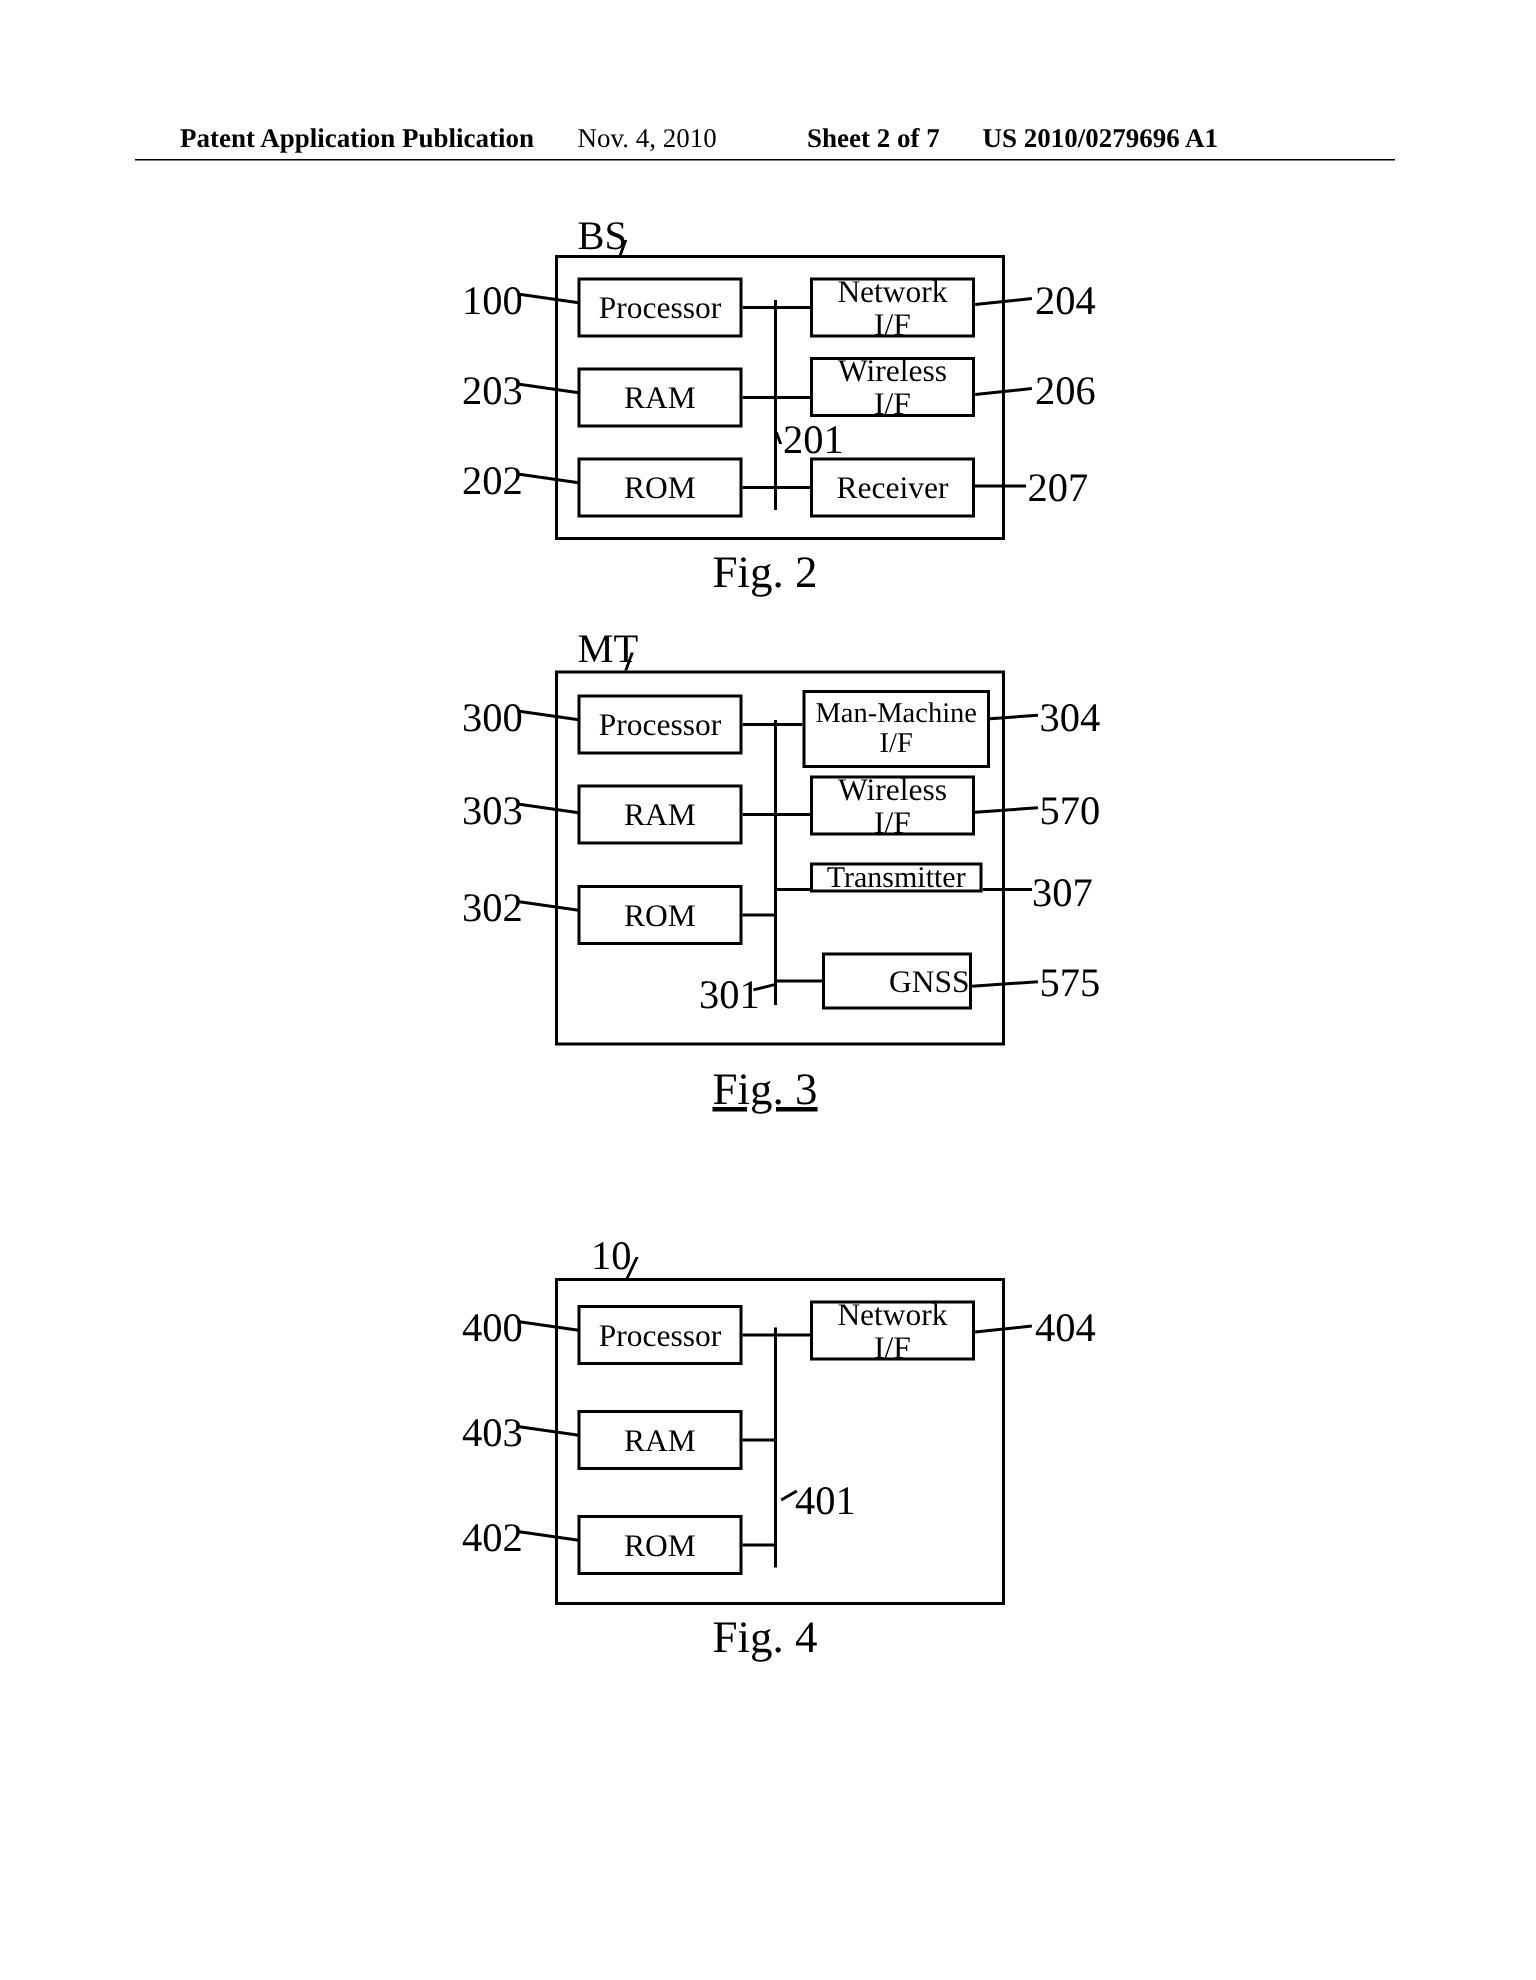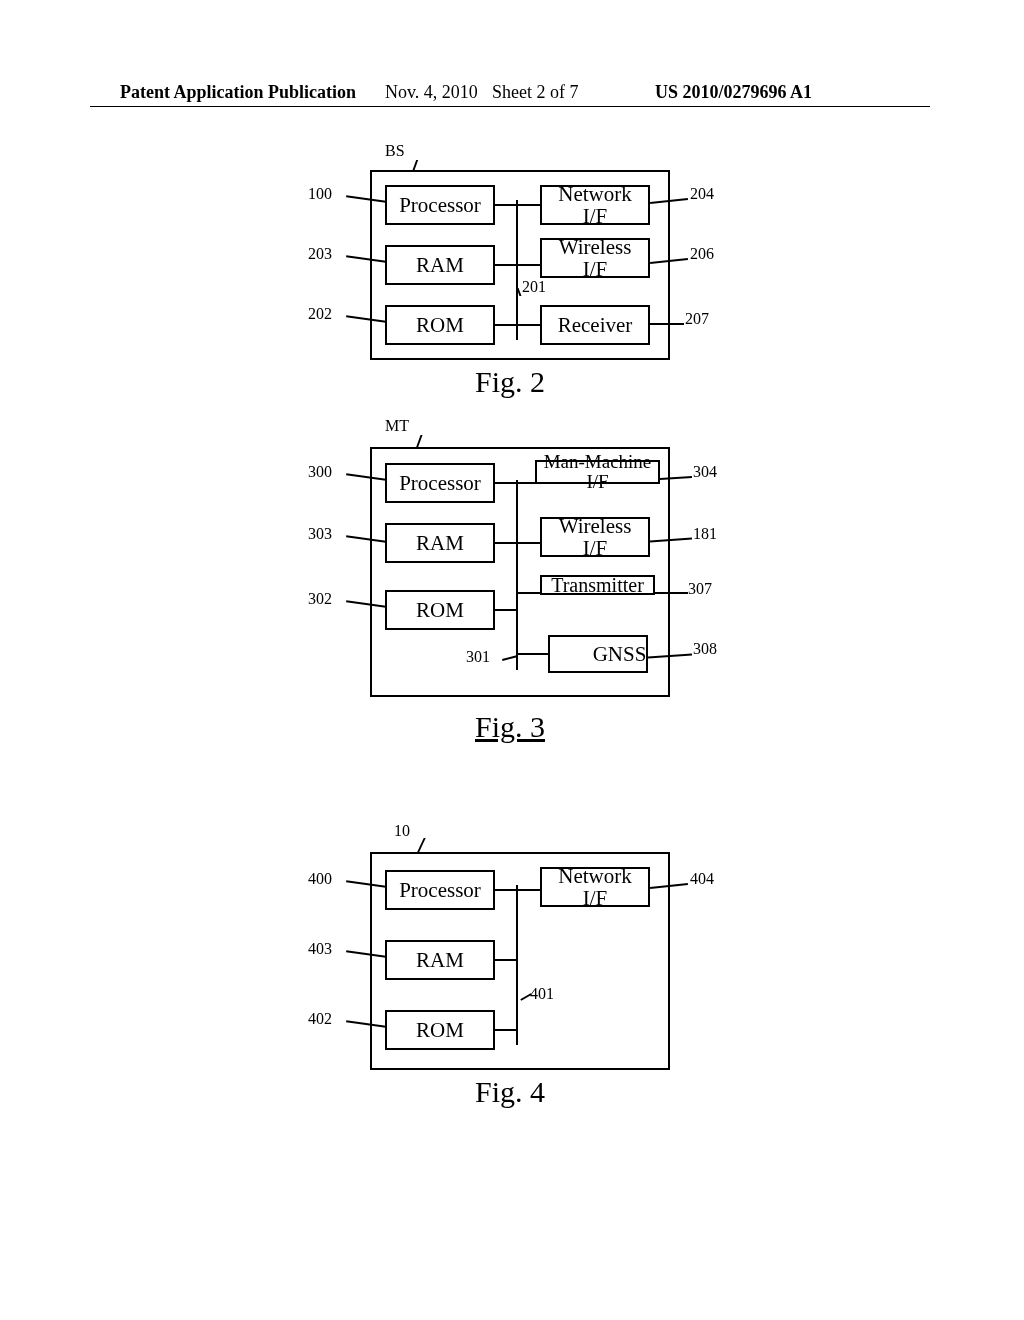--- a/index.html
+++ b/index.html
@@ -15,21 +15,21 @@
   }
   .header {
     position: absolute;
     top: 82px;
     left: 0;
     width: 1024px;
     font-size: 18px;
   }
   .header .left { position: absolute; left: 100px; font-weight: bold; margin-left: 20px; }
   .header .mid { position: absolute; left: 385px; }
-  .header .sheet { position: absolute; left: 492px; }
+  .header .sheet { position: absolute; left: 538px; font-weight: bold; }
   .header .right { position: absolute; left: 655px; font-weight: bold; }
   .rule {
     position: absolute;
     top: 106px;
     left: 90px;
     width: 840px;
     height: 1px;
     background: #000;
   }
 
@@ -54,21 +54,21 @@
     text-align: center;
     font-size: 21px;
     line-height: 1.05;
     display: flex;
     align-items: center;
     justify-content: center;
     white-space: pre;
   }
   .label {
     position: absolute;
-    font-size: 16px;
+    font-size: 27px;
   }
   .caption {
     position: absolute;
     font-size: 30px;
     width: 100%;
     text-align: center;
   }
   .line {
     position: absolute;
     background: #000;
@@ -137,21 +137,21 @@
 
 <div class="diagram diag3">
   <div class="label" style="left:95px; top:-18px;">MT</div>
   <div class="lead" style="left:128px; top:0px; width:2px; height:14px; transform:skewX(-20deg);"></div>
 
   <div class="outer-box" style="left:80px; top:12px; width:300px; height:250px;"></div>
 
   <div class="line" style="left:226px; top:45px; width:2px; height:190px;"></div>
 
   <div class="comp-box" style="left:95px; top:28px; width:110px; height:40px;">Processor</div>
-  <div class="comp-box" style="left:245px; top:25px; width:125px; height:24px; font-size:19px;">Man-Machine
+  <div class="comp-box" style="left:245px; top:25px; width:125px; height:52px; font-size:19px;">Man-Machine
 I/F</div>
   <div class="line" style="left:205px; top:47px; width:40px; height:2px;"></div>
 
   <div class="comp-box" style="left:95px; top:88px; width:110px; height:40px;">RAM</div>
   <div class="comp-box" style="left:250px; top:82px; width:110px; height:40px;">Wireless
 I/F</div>
   <div class="line" style="left:205px; top:107px; width:45px; height:2px;"></div>
 
   <div class="comp-box" style="left:95px; top:155px; width:110px; height:40px;">ROM</div>
   <div class="comp-box" style="left:250px; top:140px; width:115px; height:20px; font-size:20px;">Transmitter</div>
@@ -166,27 +166,27 @@
 
   <div class="label" style="left:18px; top:90px;">303</div>
   <div class="lead" style="left:56px; top:103px; width:40px; height:2px; transform:rotate(8deg);"></div>
 
   <div class="label" style="left:18px; top:155px;">302</div>
   <div class="lead" style="left:56px; top:168px; width:40px; height:2px; transform:rotate(8deg);"></div>
 
   <div class="label" style="left:403px; top:28px;">304</div>
   <div class="lead" style="left:370px; top:42px; width:32px; height:2px; transform:rotate(-4deg);"></div>
 
-  <div class="label" style="left:403px; top:90px;">181</div>
+  <div class="label" style="left:403px; top:90px;">570</div>
   <div class="lead" style="left:360px; top:104px; width:42px; height:2px; transform:rotate(-4deg);"></div>
 
   <div class="label" style="left:398px; top:145px;">307</div>
   <div class="lead" style="left:365px; top:157px; width:33px; height:2px;"></div>
 
-  <div class="label" style="left:403px; top:205px;">308</div>
+  <div class="label" style="left:403px; top:205px;">575</div>
   <div class="lead" style="left:358px; top:220px; width:44px; height:2px; transform:rotate(-4deg);"></div>
 
   <div class="label" style="left:176px; top:213px;">301</div>
   <div class="lead" style="left:212px; top:222px; width:16px; height:2px; transform:rotate(-14deg);"></div>
 
   <div class="caption" style="top:275px;text-decoration:underline;">Fig. 3</div>
 </div>
 
 <div class="diagram diag4">
   <div class="label" style="left:104px; top:-18px;">10</div>

